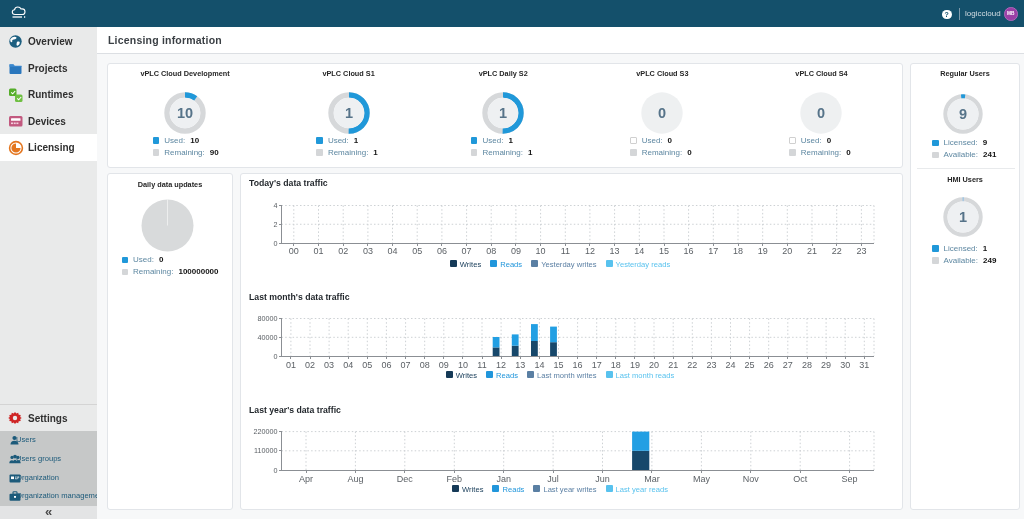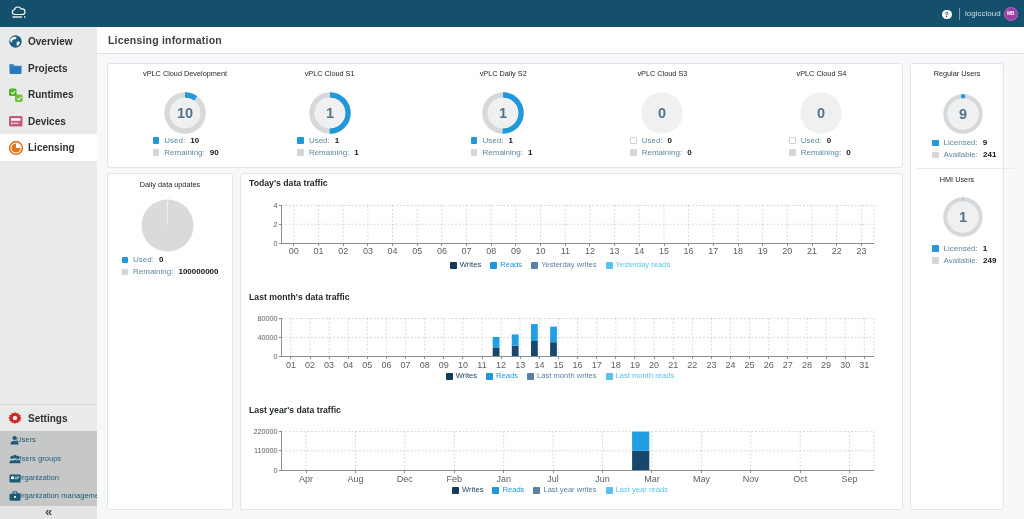--- a/index.html
+++ b/index.html
@@ -8,31 +8,31 @@
 .mi{position:absolute;left:0;width:97px;height:27px}
 .mi .txt{position:absolute;left:28px;top:0;height:27px;line-height:27px;font-size:10px;font-weight:bold;color:#2f2f2f}
 .mi svg{position:absolute;left:8px;top:6px}
 .mi2{position:absolute;left:0;width:97px;height:18.8px}
 .mi2 .txt{position:absolute;left:16px;top:0;height:18.8px;line-height:18.8px;font-size:7.6px;color:#1c5a7a;white-space:nowrap}
 .mi2 svg{position:absolute;left:9px;top:4px}
 .hdr{position:absolute;left:97px;top:27px;width:927px;height:27px;background:#fff;border-bottom:1px solid #dcdfe3}
 .hdr .t{position:absolute;left:11px;top:0;height:27px;line-height:27px;font-size:10.5px;font-weight:bold;color:#3a3f44;letter-spacing:.2px}
 .card{position:absolute;background:#fff;border:1px solid #e2e5e9;border-radius:3px}
 .sec{position:absolute;top:0;height:103px}
-.ct{position:absolute;top:5px;left:0;width:100%;text-align:center;font-size:7.3px;font-weight:normal;color:#262626}
+.ct{position:absolute;top:5px;left:0;width:100%;text-align:center;font-size:7.3px;font-weight:bold;color:#262626}
 .leg{position:absolute;font-size:8px;color:#5d87a1;white-space:nowrap}
 .leg .row{height:12px;line-height:12px;display:flex;align-items:center}
 .leg .sq{width:6.5px;height:6.5px;border-radius:1px;margin-right:5px;flex:none}
 .leg b{color:#141414;margin-left:5px;font-size:8px}
 .bsq{background:#2098d9}
 .gsq{background:#d4d6d8}
 .wsq{background:#fff;border:1px solid #d0d0d0}
 .chtit{position:absolute;font-size:8.7px;font-weight:bold;color:#24292e;white-space:nowrap}
 .cleg{position:absolute;left:240px;width:640px;display:flex;justify-content:center;align-items:center;font-size:7.6px;white-space:nowrap}
-.cleg .it{display:flex;align-items:flex-end;margin:0 4.5px}
+.cleg .it{display:flex;align-items:flex-start;margin:0 4.5px}
 .cleg .sq{width:7px;height:7px;border-radius:1px;margin-right:3px}
 </style></head>
 <body>
 
 <div class="top">
 <svg class="abs" style="left:11px;top:5px" width="17" height="17" viewBox="0 0 17 17">
 <path d="M4 9.5 C2.2 9.5 1.3 8.3 1.3 7.1 C1.3 5.9 2.2 4.9 3.5 4.8 C3.8 3.2 5.2 2 6.9 2 C8.3 2 9.5 2.8 10.1 4 C10.4 3.9 10.7 3.9 11 3.9 C12.7 3.9 14 5.2 14 6.7 C14 8.2 12.8 9.5 11.2 9.5 Z" fill="none" stroke="#fff" stroke-width="1.1"></path>
 <line x1="1.5" y1="12" x2="11" y2="12" stroke="#fff" stroke-width="1.3"></line>
 <line x1="13" y1="12" x2="14.2" y2="12" stroke="#fff" stroke-width="1.3"></line>
 </svg>
@@ -141,21 +141,21 @@
 <circle cx="22" cy="22" r="18" fill="none" stroke="#2098d9" stroke-width="5.4" stroke-dasharray="11.31 113.1" transform="rotate(-90 22 22)"></circle>
 <circle cx="22" cy="22" r="15.3" fill="#eef0f2"></circle>
 <text x="22" y="27.2" text-anchor="middle" font-size="14.5" font-weight="bold" fill="#567389">10</text>
 </svg>
 <div class="leg" style="left:47.4px;top:70.5px">
 <div class="row"><span class="sq bsq"></span>Used:<b>10</b></div>
 <div class="row"><span class="sq gsq"></span>Remaining:<b>90</b></div>
 </div>
 </div>
 
-<div class="sec" style="left:142px;width:159.2px">
+<div class="sec" style="left:161px;width:159.2px">
 <div class="ct">vPLC Cloud S1</div>
 <svg class="abs" style="left:57.6px;top:26.8px" width="44" height="44" viewBox="0 0 44 44">
 <circle cx="22" cy="22" r="18" fill="none" stroke="#d6d8da" stroke-width="5.4"></circle>
 <circle cx="22" cy="22" r="18" fill="none" stroke="#2098d9" stroke-width="5.4" stroke-dasharray="56.55 113.1" transform="rotate(-90 22 22)"></circle>
 <circle cx="22" cy="22" r="15.3" fill="#eef0f2"></circle>
 <text x="22" y="27.2" text-anchor="middle" font-size="14.5" font-weight="bold" fill="#567389">1</text>
 </svg>
 <div class="leg" style="left:47.4px;top:70.5px">
 <div class="row"><span class="sq bsq"></span>Used:<b>1</b></div>
 <div class="row"><span class="sq gsq"></span>Remaining:<b>1</b></div>
@@ -194,21 +194,21 @@
 <circle cx="22" cy="22" r="20.7" fill="#eef0f1"></circle>
 <text x="22" y="27.2" text-anchor="middle" font-size="14.5" font-weight="bold" fill="#567389">0</text>
 </svg>
 <div class="leg" style="left:47.4px;top:70.5px">
 <div class="row"><span class="sq wsq"></span>Used:<b>0</b></div>
 <div class="row"><span class="sq gsq"></span>Remaining:<b>0</b></div>
 </div>
 </div>
 </div>
 
-<div class="card" style="left:910px;top:63px;width:94px;height:447px">
+<div class="card" style="left:910px;top:63px;width:110px;height:447px">
 <div class="ct" style="top:5px">Regular Users</div>
 <svg class="abs" style="left:29.5px;top:27.5px" width="44" height="44" viewBox="0 0 44 44">
 <circle cx="22" cy="22" r="17.6" fill="none" stroke="#d6d8da" stroke-width="4.2"></circle>
 <circle cx="22" cy="22" r="17.6" fill="none" stroke="#2098d9" stroke-width="4.2" stroke-dasharray="3.98 110.6" transform="rotate(-96 22 22)"></circle>
 <circle cx="22" cy="22" r="15.5" fill="#eef0f2"></circle>
 <text x="22" y="27.2" text-anchor="middle" font-size="14.5" font-weight="bold" fill="#567389">9</text>
 </svg>
 <div class="leg" style="left:21px;top:73px">
 <div class="row"><span class="sq bsq"></span>Licensed:<b>9</b></div>
 <div class="row"><span class="sq gsq"></span>Available:<b>241</b></div>

